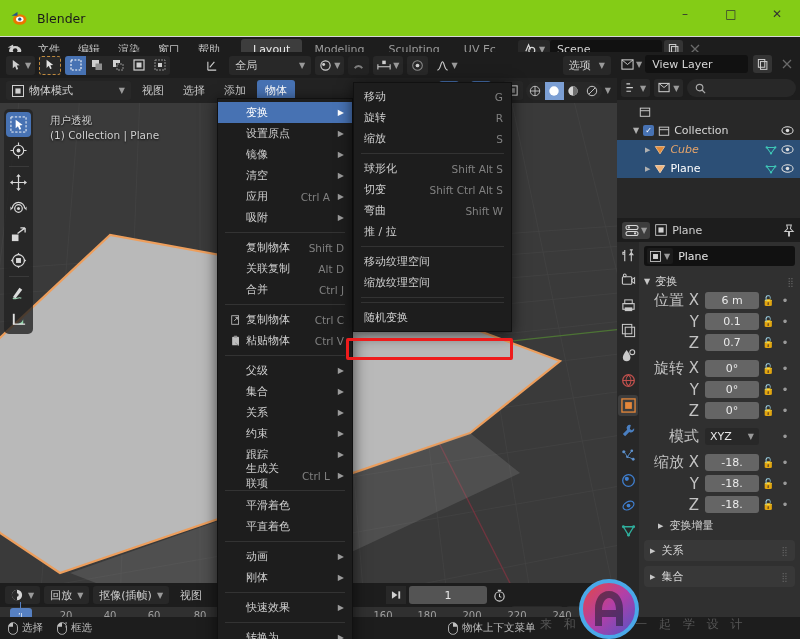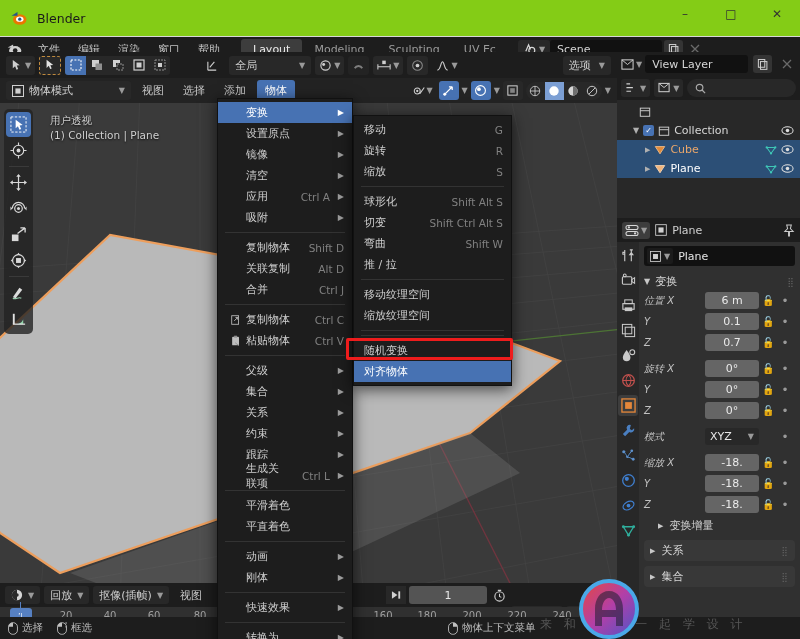--- a/index.html
+++ b/index.html
@@ -154,21 +154,21 @@
   .prop-body{ position:absolute; left:22px; top:24px; right:0; bottom:0; background:#303030;
               padding:4px 5px; overflow:hidden;}
   .obj-field{ height:20px; background:#111; border-radius:3px; display:flex; align-items:center;
               padding:0 3px; gap:5px; margin-bottom:6px;}
   .obj-field .inner{ background:#1b1b1b;border-radius:2px;height:16px;display:flex;
                      align-items:center;padding:0 3px;gap:3px;}
   .panel-title{ height:19px; display:flex; align-items:center; gap:5px; color:#d6d6d6;
                 font-size:11px; }
   .panel-title .dots{ margin-left:auto; color:#5e5e5e; font-size:9px; letter-spacing:1px;}
   .prow{ height:19px; display:flex; align-items:center; gap:3px; margin-bottom:2px;}
-  .plabel{ width:58px; text-align:left; color:#c2c2c2; font-size:10px; padding-right:3px;font-style:italic;}
+  .plabel{ width:58px; text-align:right; color:#c2c2c2; font-size:15px; padding-right:3px;}
   .pfield{ width:54px; height:17px; background:#656565; border-radius:3px; display:flex;
            align-items:center; justify-content:center; color:#eaeaea; font-size:11px;}
   .pfield.dark{ background:#282828; justify-content:space-between; padding:0 5px;}
   .lockic{ width:14px; color:#b0b0b0; font-size:10px; text-align:center;}
   .dotic{ width:12px; color:#9a9a9a; font-size:12px; text-align:center;}
   .sub-panel{ height:19px; display:flex; align-items:center; gap:6px; color:#d0d0d0;
               font-size:11px; padding-left:14px;}
   .closed-panel{ height:21px; background:#383838; border-radius:4px; display:flex;
                  align-items:center; gap:6px; padding:0 6px; margin-top:5px; font-size:11px;}
   .closed-panel .dots{ margin-left:auto; color:#5e5e5e; font-size:9px; letter-spacing:1px;}
@@ -703,21 +703,21 @@
         <svg width="13" height="11" viewBox="0 0 14 11">
               <ellipse cx="7" cy="5.5" rx="6" ry="4" fill="none" stroke="#e0e0e0" stroke-width="1.1"></ellipse>
               <circle cx="7" cy="5.5" r="1.9" fill="#e0e0e0"></circle>
             </svg>
       </div>
       <div class="ol-row indent2 sel">
         <span style="color:#b0b0b0;font-size:7px;">▶</span>
         <svg width="12" height="12" viewBox="0 0 14 14">
               <path d="M1.5 3 L12.5 3 L7 11.5 Z" fill="#e08b3c" stroke="#f3c08a" stroke-width="1"></path>
             </svg>
-        <span class="nm" style="color:#e9a66a;">Cube</span>
+        <span class="nm" style="color:#e9a66a;font-style:italic;">Cube</span>
         <svg width="12" height="12" viewBox="0 0 14 14">
               <path d="M2 4 L12 4 L7 11 Z" fill="none" stroke="#3fc6b6" stroke-width="1.2"></path>
               <circle cx="2" cy="4" r="1.3" fill="#3fc6b6"></circle>
               <circle cx="12" cy="4" r="1.3" fill="#3fc6b6"></circle>
               <circle cx="7" cy="11" r="1.3" fill="#3fc6b6"></circle>
             </svg>
         <svg width="13" height="11" viewBox="0 0 14 11">
               <ellipse cx="7" cy="5.5" rx="6" ry="4" fill="none" stroke="#e0e0e0" stroke-width="1.1"></ellipse>
               <circle cx="7" cy="5.5" r="1.9" fill="#e0e0e0"></circle>
             </svg>
@@ -1087,21 +1087,21 @@
   </div>
   <div class="msep"></div>
   <div class="mi">
     <span class="ic"></span>
     <span class="txt">转换为</span>
     <span class="arr">▶</span>
   </div>
 
 </div>
 
-<div class="menu-pop" style="left:353px; top:115px; width:159px;">
+<div class="menu-pop" style="left:353px; top:82px; width:159px;">
   <div class="mi">
     <span class="txt">移动</span>
     <span class="sc">G</span>
   </div>
   <div class="mi">
     <span class="txt">旋转</span>
     <span class="sc">R</span>
   </div>
   <div class="mi">
     <span class="txt">缩放</span>
@@ -1127,23 +1127,20 @@
   <div class="mi">
     <span class="txt">移动纹理空间</span>
   </div>
   <div class="mi">
     <span class="txt">缩放纹理空间</span>
   </div>
   <div class="msep"></div>
   <div class="msep"></div>
   <div class="mi">
     <span class="txt">随机变换</span>
-  </div>
-  <div class="mi hl">
-    <span class="txt">对齐物体</span>
   </div>
 </div>
 
 <div class="redbox" style="left:346px; top:338px; width:167px; height:22px;"></div>
 
 <div class="wm" style="left:578px; top:578px; width:62px; height:62px;">
   <svg width="62" height="62" viewBox="0 0 62 62">
     <defs>
       <linearGradient id="wmg" x1="0" y1="0" x2="1" y2="1">
         <stop offset="0" stop-color="#e8483c"></stop>

